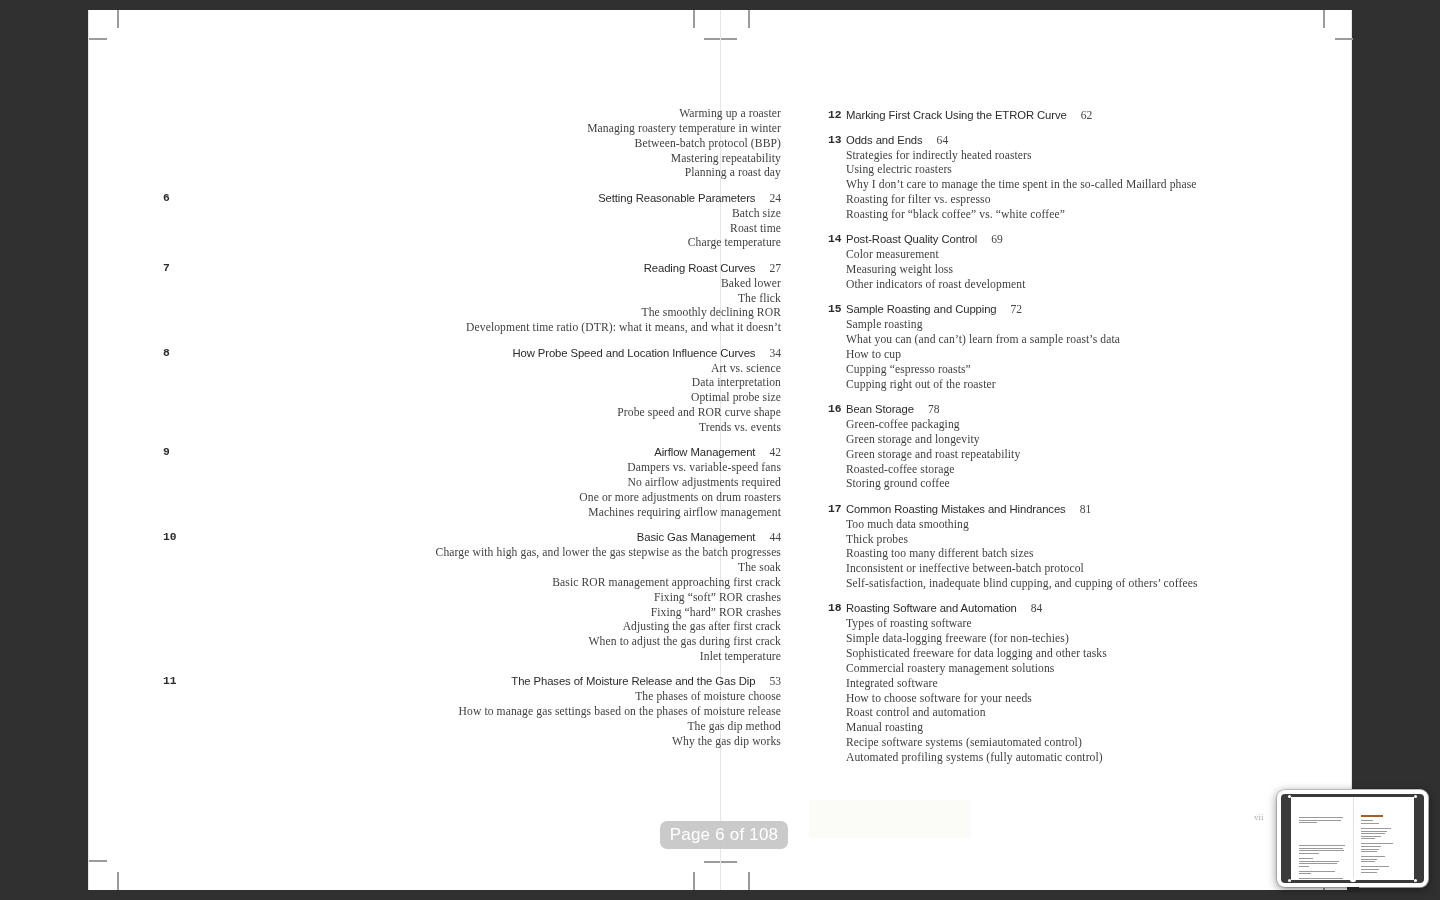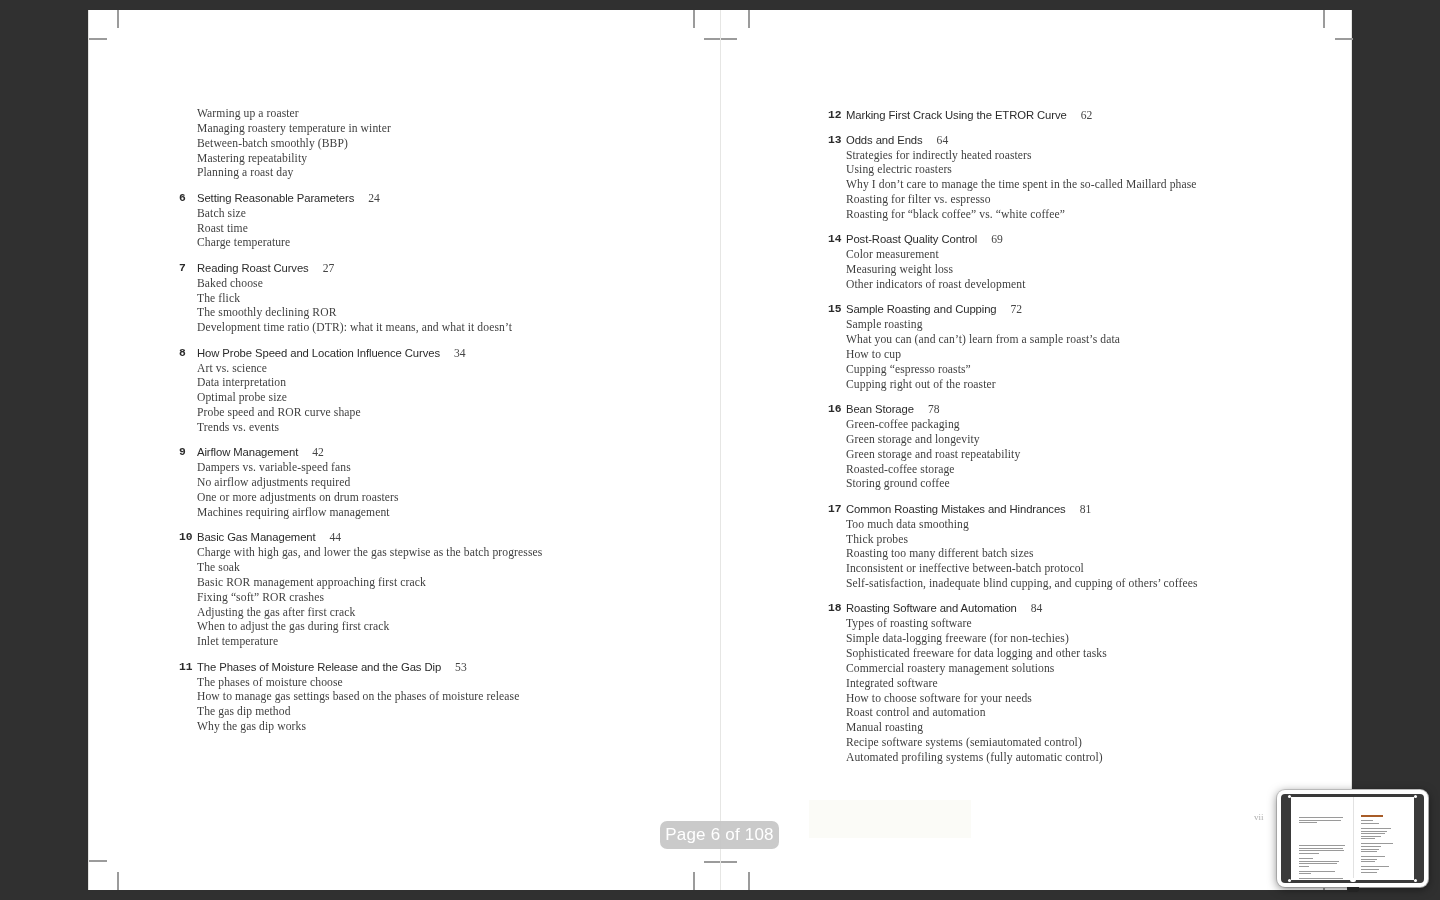--- a/index.html
+++ b/index.html
@@ -29,21 +29,21 @@
   .mark{position:absolute;background:#9b9b9b;}
   .mark.v{width:2px;height:18px;}
   .mark.h{width:18px;height:2px;}
   .mark.hc{width:33px;height:2px;}
   
   .toc-col{
     position:absolute;width:600px;
     font-family:"Liberation Serif","DejaVu Serif",serif;
     font-size:11.6px;color:#3f3f3f;
   }
-  #left-col{left:108px;top:97px;}   
+  #left-col{left:92px;top:97px;text-align:right;}   
   #right-col{left:757px;top:98px;}  
   .toc-item{
     line-height:14.85px;height:14.85px;white-space:nowrap;
     letter-spacing:0.1px;
   }
   .toc-head{
     position:relative;line-height:15px;height:15px;
     margin-top:9.5px;margin-bottom:1px;white-space:nowrap;
   }
   .toc-head:first-child{margin-top:0;}
@@ -63,21 +63,21 @@
     font-size:11.6px;color:#444;font-weight:normal;
   }
   
   .folio{
     position:absolute;left:1165px;top:802px;
     font-size:9px;color:#aeaeae;
     font-family:"Liberation Serif",serif;
   }
   
   .page-pill{
-    position:absolute;left:660px;top:821px;width:119px;height:28px;
+    position:absolute;left:660px;top:821px;width:128px;height:28px;
     background:rgba(198,198,198,0.92);
     border-radius:7px;
     display:flex;align-items:center;justify-content:center;
     color:#ffffff;font-size:17px;letter-spacing:0.2px;
     font-family:"Liberation Sans",sans-serif;
     z-index:5;
   }
   
   .thumb{
     position:absolute;left:1277px;top:790px;width:151px;height:97px;
@@ -132,42 +132,42 @@
   <div class="mark h" style="left:1246px;top:850px;"></div>
 
   <div class="faint-rect"></div>
   <div class="spine"></div>
 
   <div id="left-col" class="toc-col">
   <div class="toc-item">Warming up a roaster</div>
 
   <div class="toc-item">Managing roastery temperature in winter</div>
 
-  <div class="toc-item">Between-batch smoothly (BBP)</div>
+  <div class="toc-item">Between-batch protocol (BBP)</div>
 
   <div class="toc-item">Mastering repeatability</div>
 
   <div class="toc-item">Planning a roast day</div>
 
   <div class="toc-head">
     <span class="num">6</span><span class="ttl">Setting Reasonable Parameters</span><span class="pg">24</span>
   </div>
 
   <div class="toc-item">Batch size</div>
 
   <div class="toc-item">Roast time</div>
 
   <div class="toc-item">Charge temperature</div>
 
   <div class="toc-head">
     <span class="num">7</span><span class="ttl">Reading Roast Curves</span><span class="pg">27</span>
   </div>
 
 
-  <div class="toc-item">Baked choose</div>
+  <div class="toc-item">Baked lower</div>
 
   <div class="toc-item">The flick</div>
 
   <div class="toc-item">The smoothly declining ROR</div>
 
   <div class="toc-item">Development time ratio (DTR): what it means, and what it doesn’t</div>
 
   <div class="toc-head">
     <span class="num">8</span><span class="ttl">How Probe Speed and Location Influence Curves</span><span class="pg">34</span>
   </div>
@@ -199,20 +199,21 @@
   </div>
 
   <div class="toc-item">Charge with high gas, and lower the gas stepwise as the batch progresses</div>
 
   <div class="toc-item">The soak</div>
 
   <div class="toc-item">Basic ROR management approaching first crack</div>
 
   <div class="toc-item">Fixing “soft” ROR crashes</div>
 
+  <div class="toc-item">Fixing “hard” ROR crashes</div>
 
   <div class="toc-item">Adjusting the gas after first crack</div>
 
   <div class="toc-item">When to adjust the gas during first crack</div>
 
   <div class="toc-item">Inlet temperature</div>
 
   <div class="toc-head">
     <span class="num">11</span><span class="ttl">The Phases of Moisture Release and the Gas Dip</span><span class="pg">53</span>
   </div>

